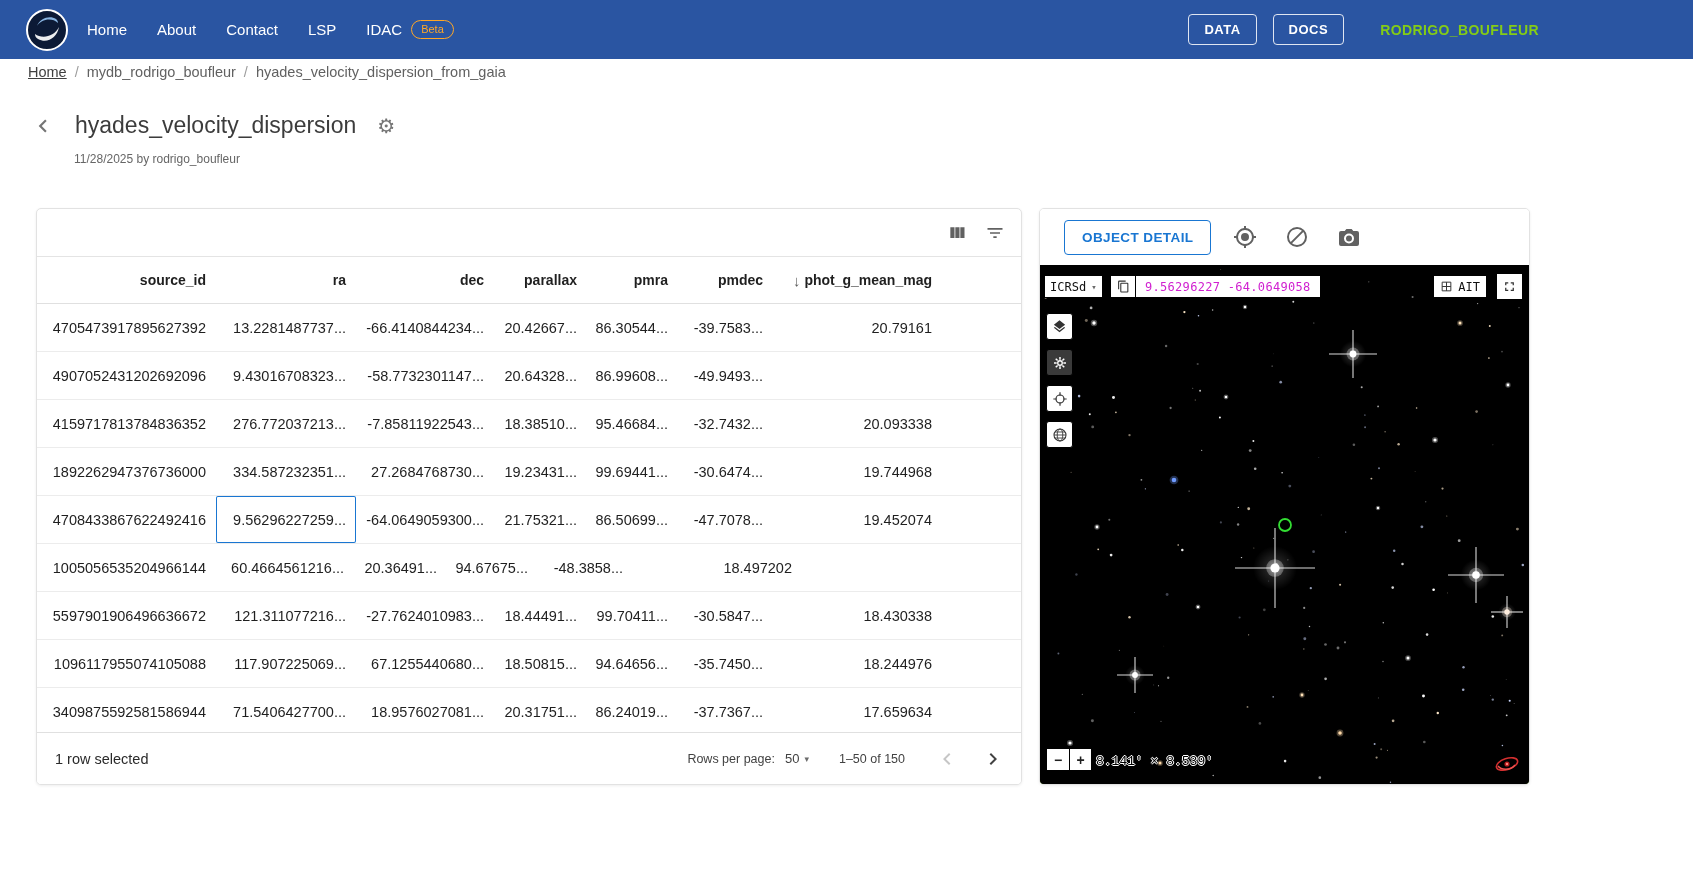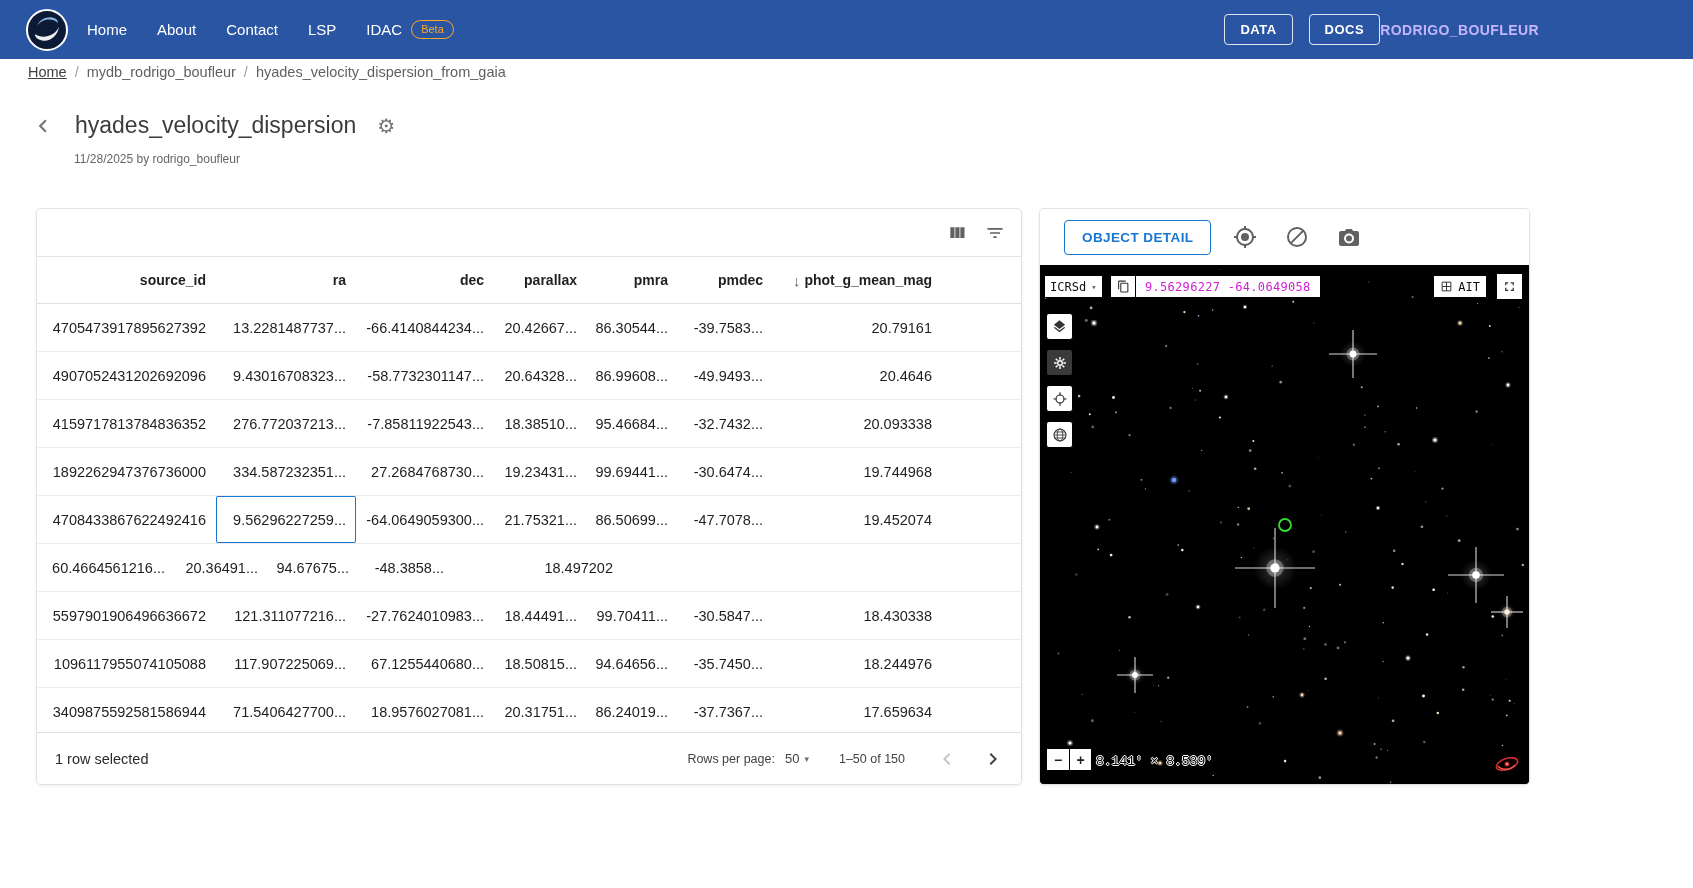--- a/index.html
+++ b/index.html
@@ -14,21 +14,21 @@
   .navbar-inner { width:1556px; height:100%; display:flex; align-items:center; padding:0 17px 0 25px; }
   .logo { display:flex; align-items:center; margin-right:18px; cursor:pointer; }
   .nav-items { display:flex; align-items:center; gap:30px; }
   .nav-item { display:flex; align-items:center; gap:9px; color:#ffffff; font-size:15px; cursor:pointer; }
   .badge-beta { border:1px solid #ffa726; color:#ffa726; border-radius:11px; font-size:11px; padding:1px 9px 2px; line-height:14px; }
   .nav-right { margin-left:auto; display:flex; align-items:center; }
   .nav-actions { display:flex; align-items:center; gap:16px; }
   .outline-btn { background:transparent; border:1px solid rgba(255,255,255,.85); border-radius:4px;
     color:#fff; font-family:inherit; font-size:13px; font-weight:bold; letter-spacing:.5px;
     padding:7px 15px; cursor:pointer; }
-  .user { color:#c4b5fd; font-size:14px; font-weight:bold; letter-spacing:.4px; cursor:pointer; }
+  .user { color:#84cc16; font-size:14px; font-weight:bold; letter-spacing:.4px; margin-left:36px; cursor:pointer; }
 
   
   .breadcrumb { position:absolute; top:64px; left:28px; font-size:14.5px; color:#616161; }
   .breadcrumb .bc-link { color:#3f3f3f; text-decoration:underline; cursor:pointer; }
   .breadcrumb .bc-sep { margin:0 8px; color:#9e9e9e; }
   .title-row { position:absolute; top:112px; left:30px; display:flex; align-items:center; gap:17px; }
   .back-btn { cursor:pointer; display:flex; align-items:center; }
   .page-title { font-size:23px; font-weight:400; color:#3c3c3c; margin:0 4px 0 2px; }
   .gear-btn { color:#757575; font-size:20px; cursor:pointer; line-height:1; }
   .subtitle { position:absolute; top:152px; left:74px; font-size:12px; color:#666; }
@@ -194,21 +194,20 @@
         <div class="cell" style="width: 169px;">20.79161</div>
         <div class="cell-spacer"></div>
       </div>
       <div class="tbl-row">
         <div class="cell" style="width: 179px;">4907052431202692096</div>
         <div class="cell" style="width: 140px;">9.43016708323...</div>
         <div class="cell" style="width: 138px;">-58.7732301147...</div>
         <div class="cell" style="width: 93px;">20.64328...</div>
         <div class="cell" style="width: 91px;">86.99608...</div>
         <div class="cell" style="width: 95px;">-49.9493...</div>
-        <div class="cell" style="width: 169px;">20.4646</div>
         <div class="cell-spacer"></div>
       </div>
       <div class="tbl-row">
         <div class="cell" style="width: 179px;">4159717813784836352</div>
         <div class="cell" style="width: 140px;">276.772037213...</div>
         <div class="cell" style="width: 138px;">-7.85811922543...</div>
         <div class="cell" style="width: 93px;">18.38510...</div>
         <div class="cell" style="width: 91px;">95.46684...</div>
         <div class="cell" style="width: 95px;">-32.7432...</div>
         <div class="cell" style="width: 169px;">20.093338</div>
@@ -228,20 +227,21 @@
         <div class="cell" style="width: 179px;">4708433867622492416</div>
         <div class="cell cell-selected" style="width: 140px;">9.56296227259...</div>
         <div class="cell" style="width: 138px;">-64.0649059300...</div>
         <div class="cell" style="width: 93px;">21.75321...</div>
         <div class="cell" style="width: 91px;">86.50699...</div>
         <div class="cell" style="width: 95px;">-47.7078...</div>
         <div class="cell" style="width: 169px;">19.452074</div>
         <div class="cell-spacer"></div>
       </div>
       <div class="tbl-row">
+        <div class="cell" style="width: 179px;">1005056535204966144</div>
         <div class="cell" style="width: 138px;">60.4664561216...</div>
         <div class="cell" style="width: 93px;">20.36491...</div>
         <div class="cell" style="width: 91px;">94.67675...</div>
         <div class="cell" style="width: 95px; text-align: right;">-48.3858...</div>
         <div class="cell" style="width: 169px;">18.497202</div>
         <div class="cell-spacer"></div>
       </div>
       <div class="tbl-row">
         <div class="cell" style="width: 179px;">5597901906496636672</div>
         <div class="cell" style="width: 140px;">121.311077216...</div>

